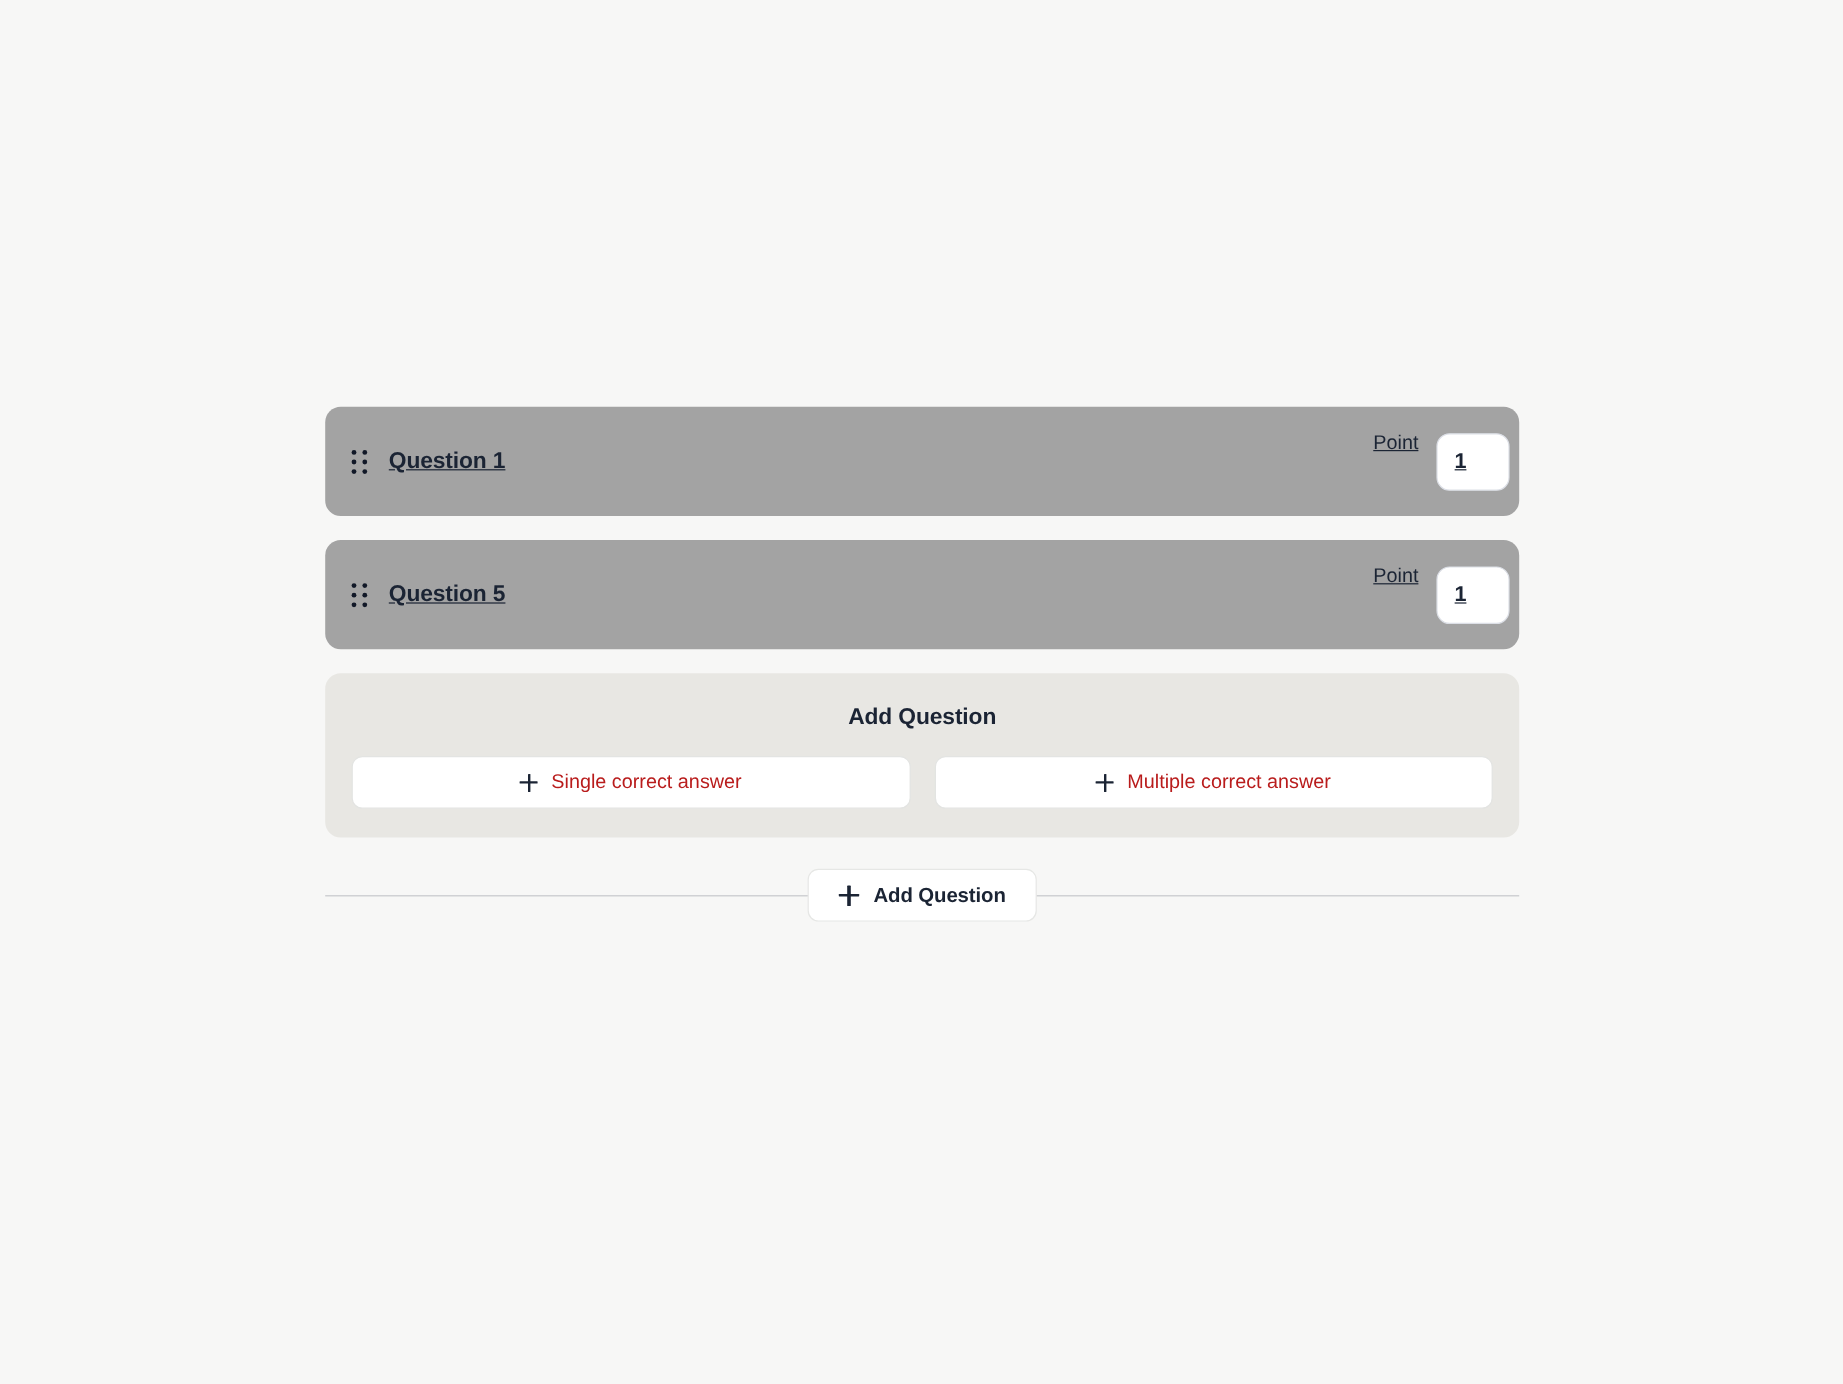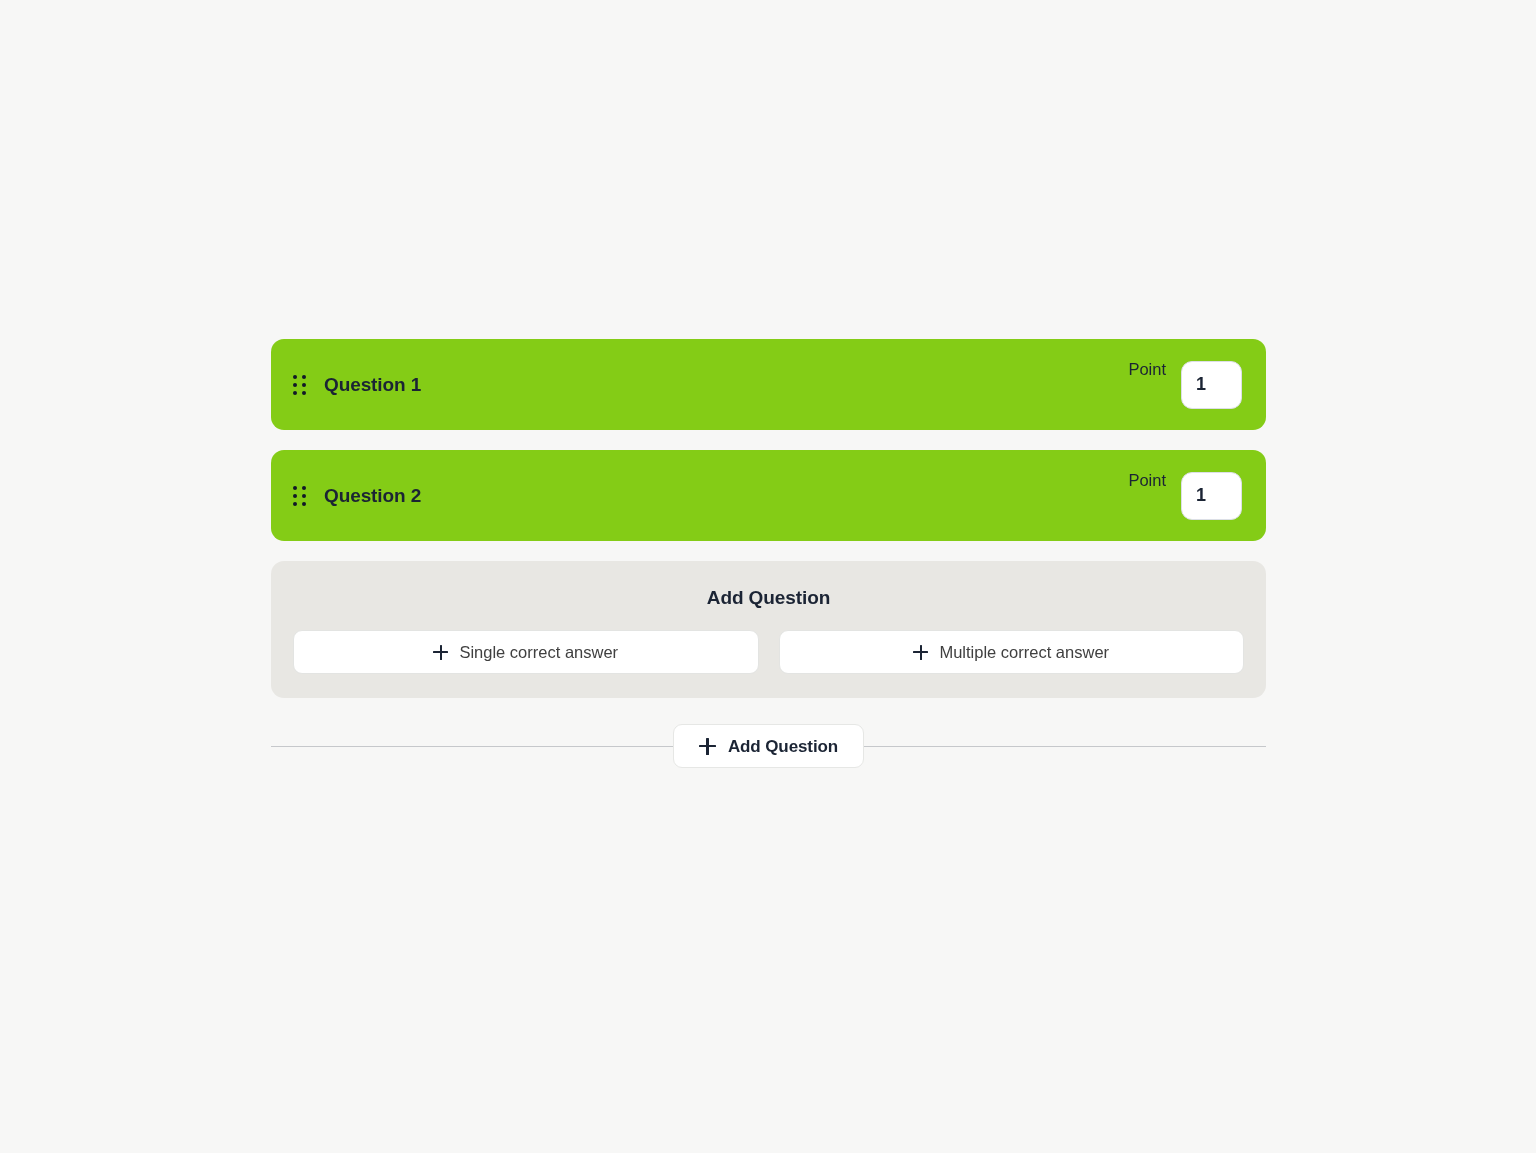--- a/index.html
+++ b/index.html
@@ -25,28 +25,29 @@
 
   .builder {
     position: absolute;
     left: 271px;
     top: 339px;
     width: 995px;
   }
 
   
   .question-card {
-    background: #84cc16;
+    background: #a3a3a3;
     border-radius: 13px;
     height: 91px;
     display: flex;
     align-items: center;
-    padding: 0 24px 0 22px;
+    padding: 0 8px 0 22px;
     margin-bottom: 20px;
     position: relative;
+    text-decoration: underline;
   }
 
   .drag-handle {
     width: 18px;
     height: 24px;
     display: grid;
     grid-template-columns: repeat(2, 4px);
     grid-template-rows: repeat(3, 4px);
     gap: 4px 5px;
     align-content: center;
@@ -127,21 +128,21 @@
     background: #ffffff;
     border: 1px solid #e3e4e2;
     border-radius: 9px;
     display: flex;
     align-items: center;
     justify-content: center;
     gap: 11px;
     font-family: "Liberation Sans", sans-serif;
     font-size: 16.5px;
     font-weight: 400;
-    color: #404040;
+    color: #b91c1c;
     cursor: pointer;
     line-height: 1;
   }
 
   .plus {
     display: inline-block;
     position: relative;
     width: 15px;
     height: 15px;
     flex: none;
@@ -219,21 +220,21 @@
 
     <div class="question-card">
       <div class="drag-handle">
         <i></i>
           <i></i>
           <i></i>
           <i></i>
           <i></i>
           <i></i>
       </div>
-      <div class="question-title">Question 2</div>
+      <div class="question-title">Question 5</div>
       <div class="point-wrap">
         <span class="point-label">Point</span>
         <input class="point-input" type="text" value="1" style="">
       </div>
     </div>
 
     <div class="add-panel">
       <div class="add-panel-title">Add Question</div>
       <div class="type-row">
         <button class="type-btn">

